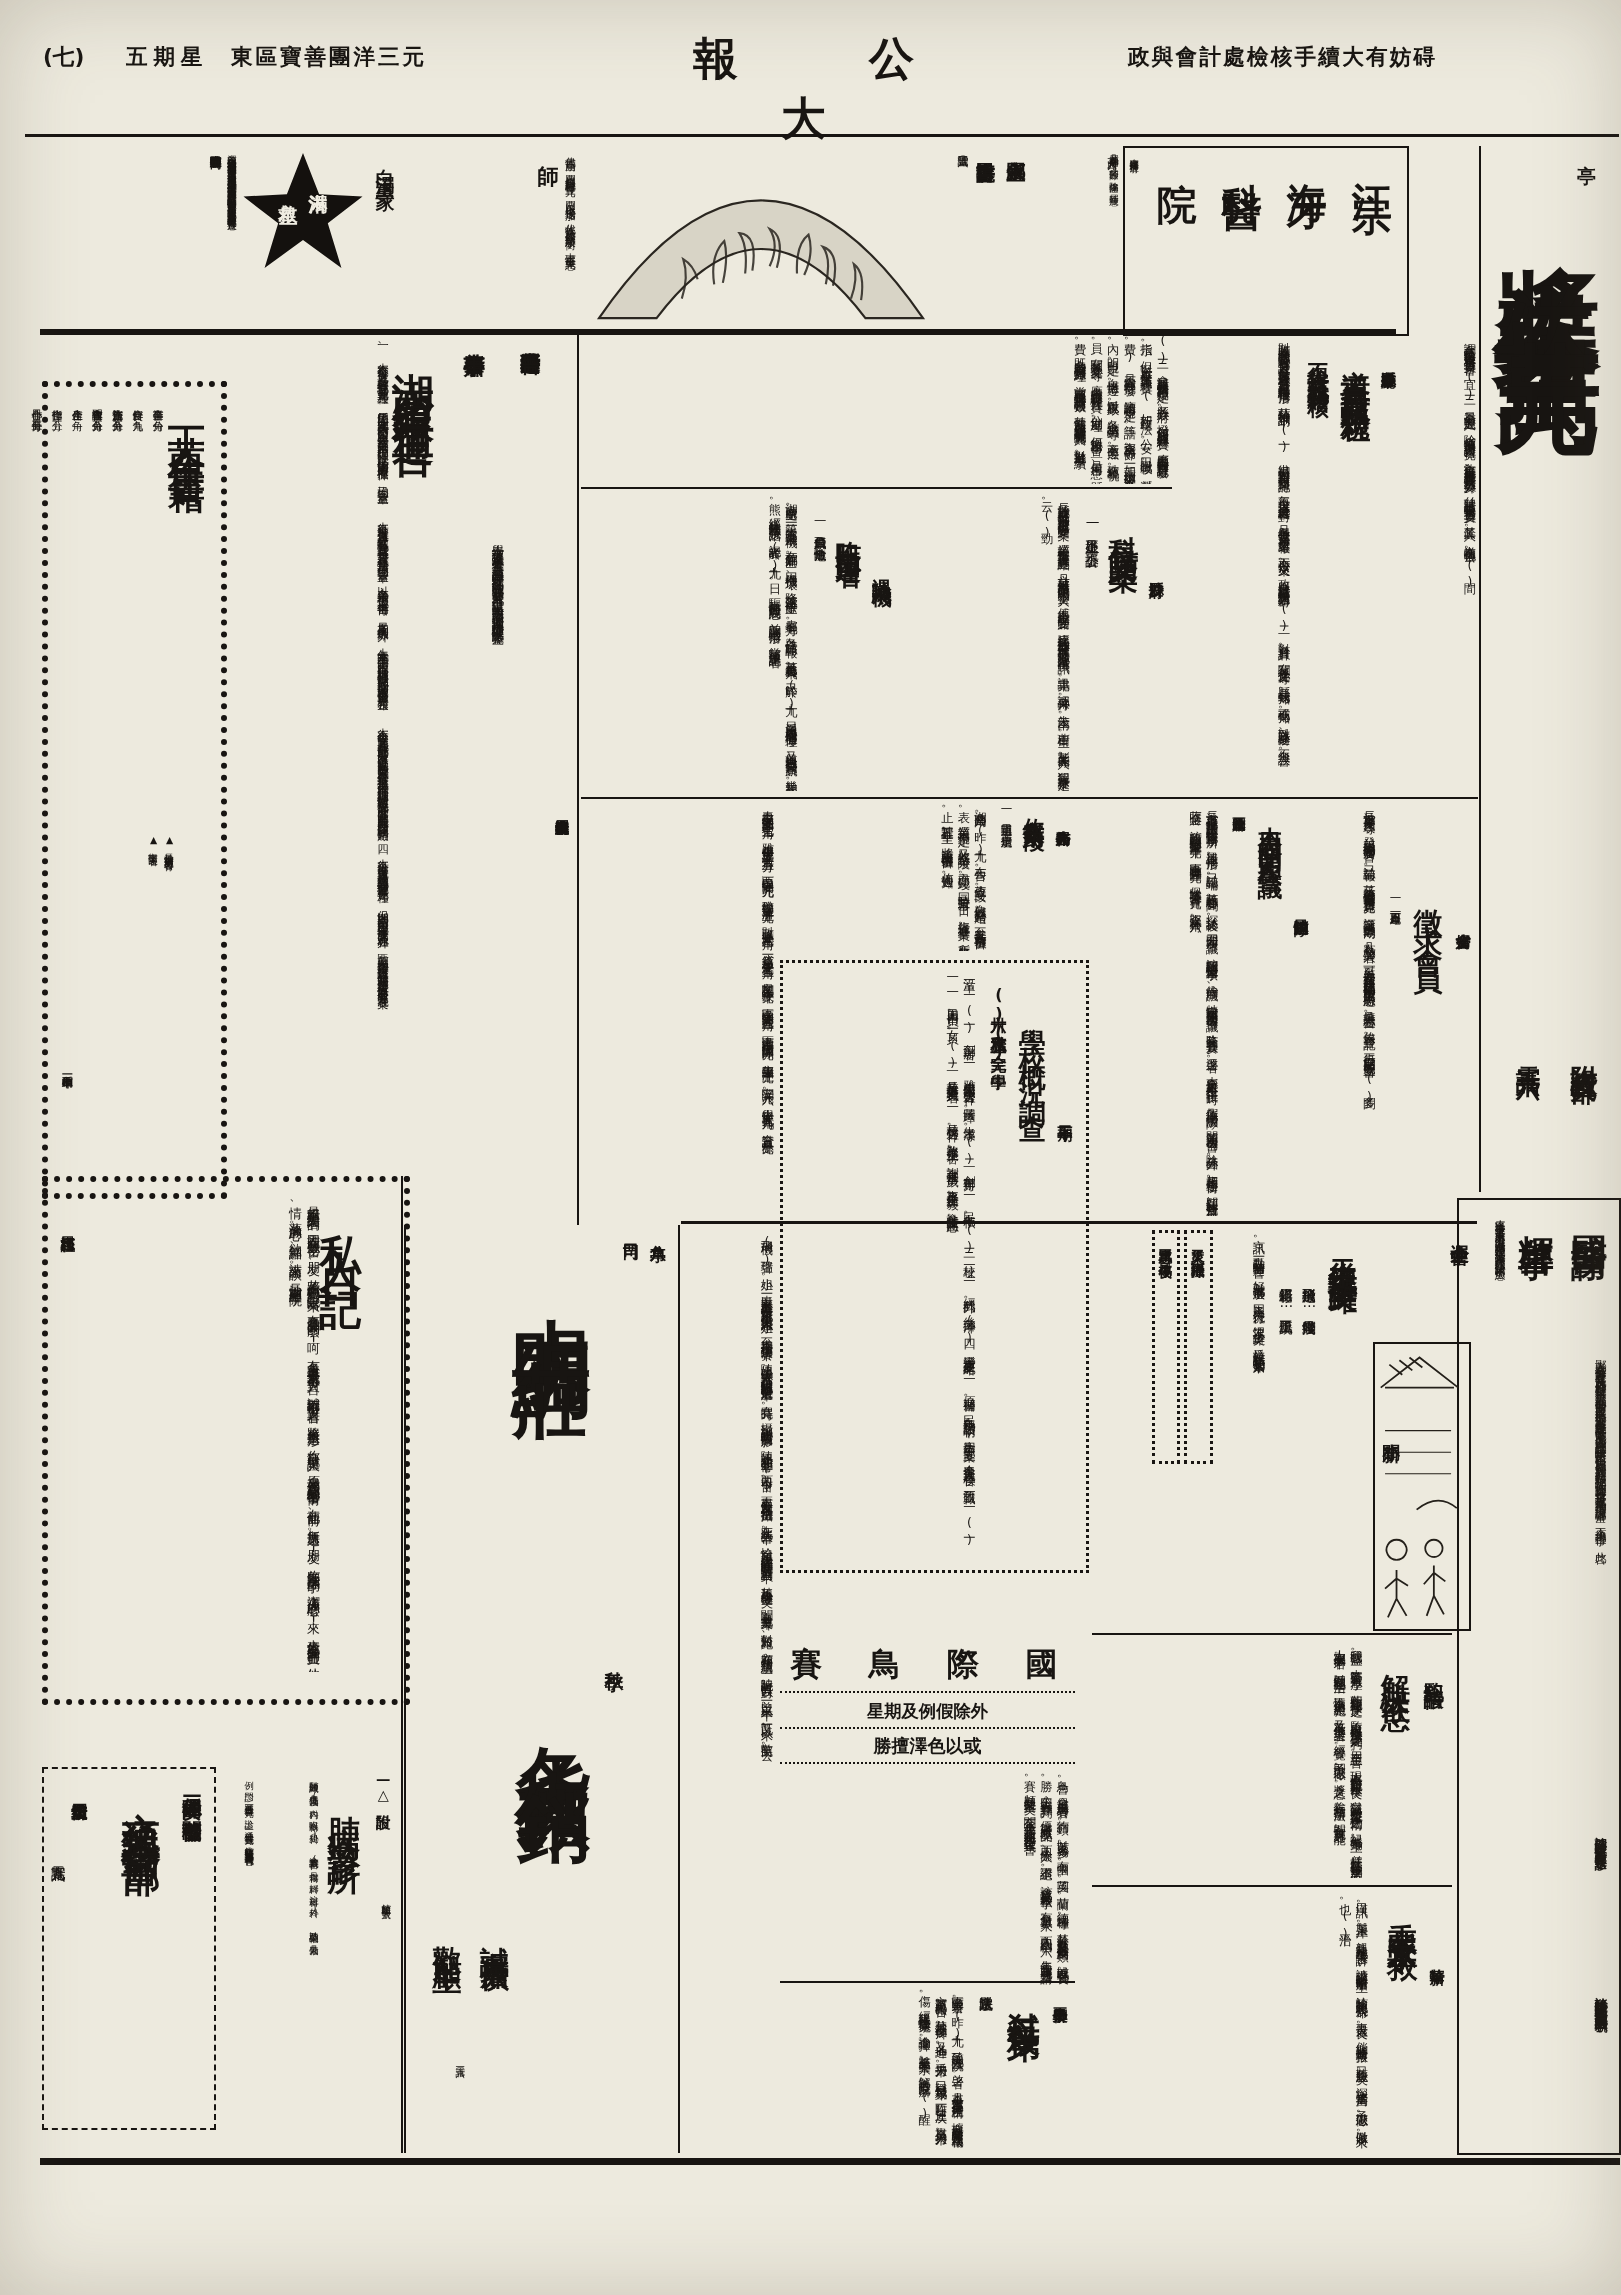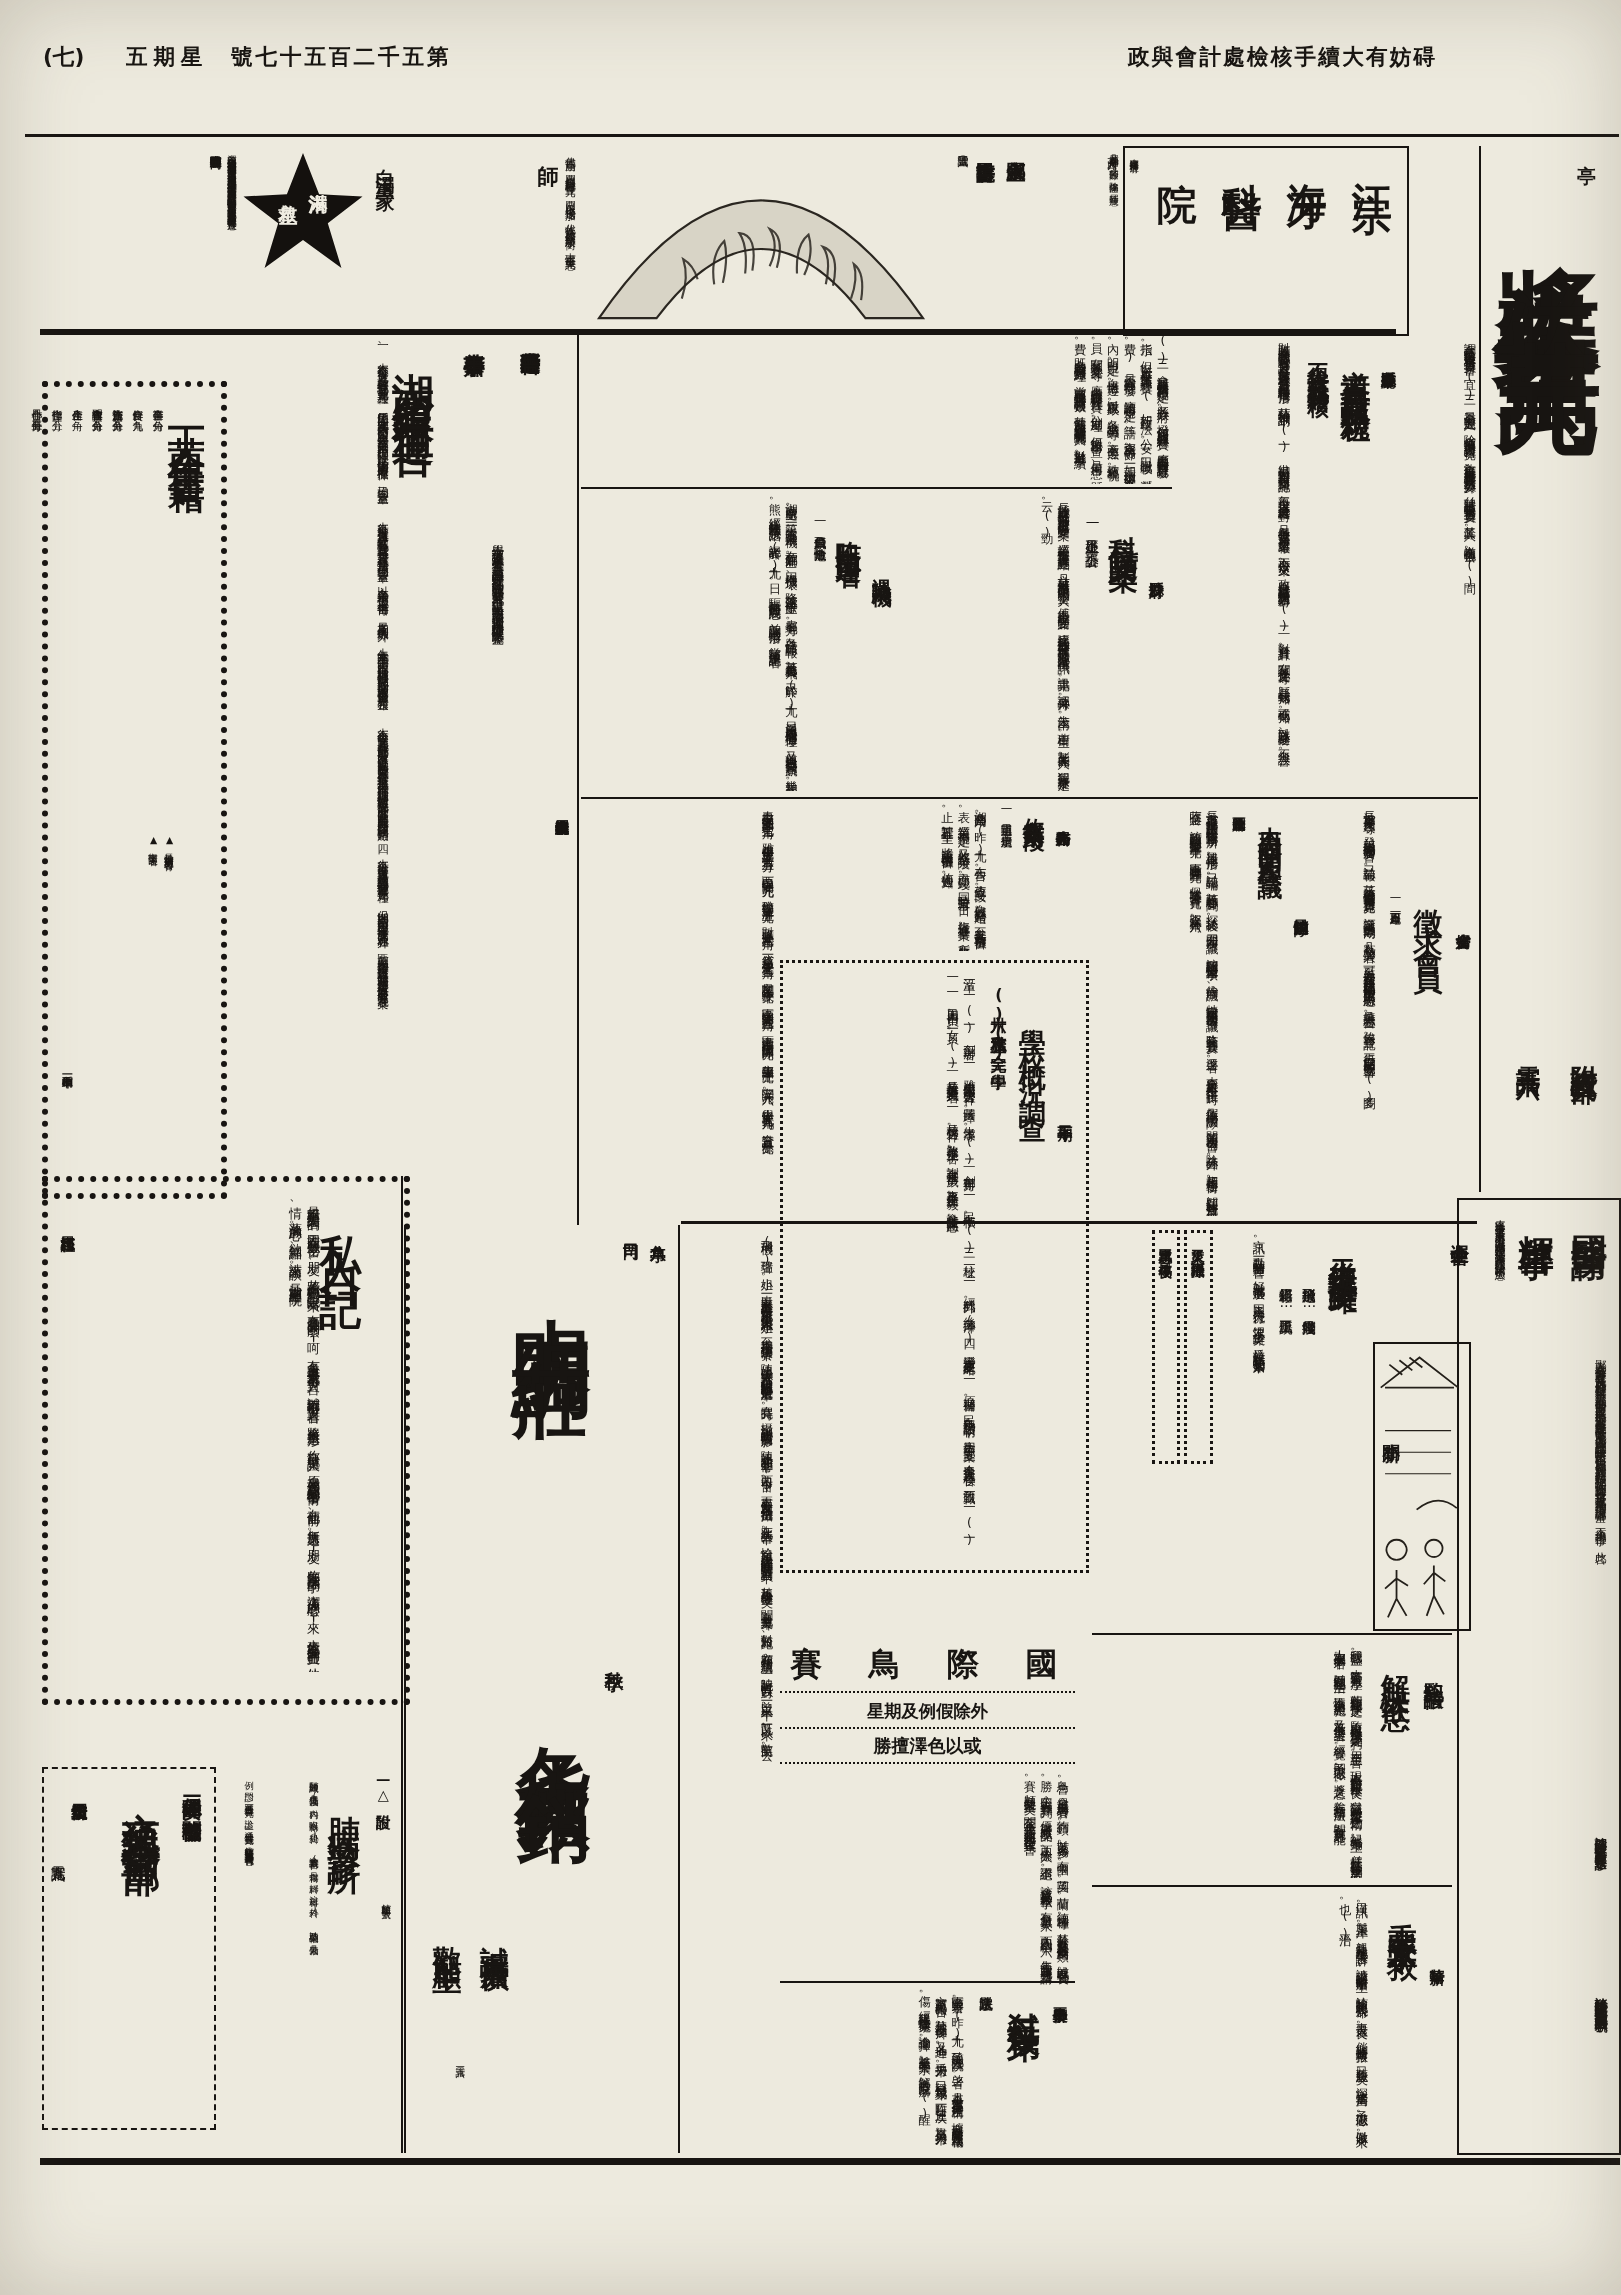--- a/index.html
+++ b/index.html
@@ -33,21 +33,22 @@
   .hrow{display:flex;flex-direction:row;justify-content:center;gap:19px;
         font-weight:700;}
 </style>
 </head>
 <body>
 
 <div id="page">
 
   <div class="abs" style="left:43px;top:42px;font-size:21.6px;font-weight:700;">(七)</div>
   <div class="abs" style="left:126px;top:42px;font-size:21.6px;font-weight:700;letter-spacing:5.8px;">五期星</div>
-  <div class="abs" style="left:231px;top:42px;font-size:21.6px;font-weight:700;letter-spacing:2.9px;">號七十五百二千五第</div>
+  <div class="abs" style="left:231px;top:42px;font-size:21.6px;font-weight:700;letter-spacing:2.9px;">東區寶善團洋三元</div>
+  <div class="abs" style="left:670px;top:29px;width:310px;text-align:center;font-size:45px;font-weight:700;letter-spacing:43px;">報　公　大</div>
   <div class="abs" style="left:1128px;top:42px;font-size:21.6px;font-weight:700;letter-spacing:2.2px;">政與會計處檢核手續大有妨碍</div>
   <div class="rule" style="left:25px;top:134px;width:1594px;height:2.9px;"></div>
 
   <div class="abs band" style="left:42px;top:147px;width:196px;height:179px;gap:2.9px;">
     <div class="body-v tiny" style="height:179px;">白濁花柳之病危險異常初起刺痛溺減憂延漸漸侵入尿道若不速治發毒至則成橫症必致魚口下疳潰爛瘋癱寧症本醫生專門研究外科積數十載經驗特參酌中西醫新方法治療迅速收效痛苦毫無凡患者除病永不復發特此佈告注意</div>
     <div class="v" style="font-size:11.5px;font-weight:700;height:179px;">東牌樓王春山醫生醫寓</div>
   </div>
 
   <div class="abs" style="left:241px;top:153px;">
     <div class="star">

